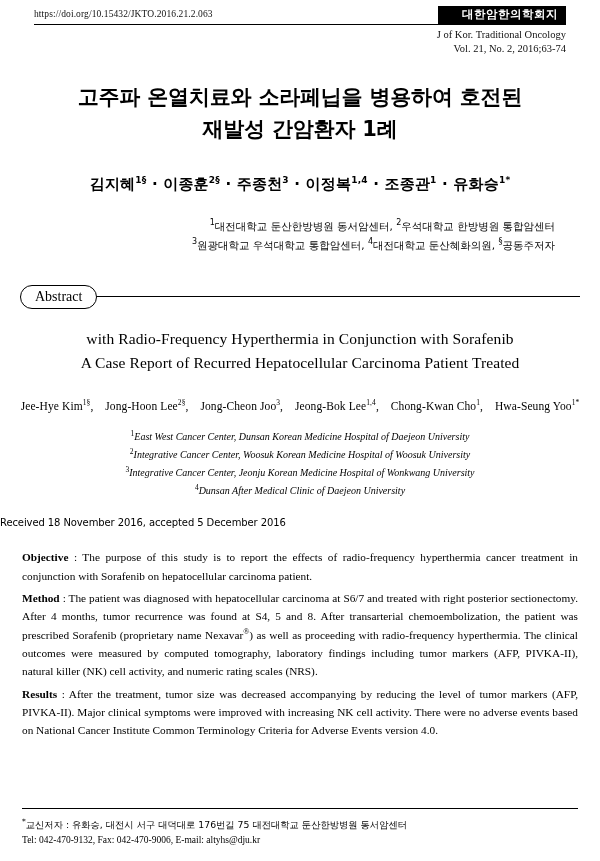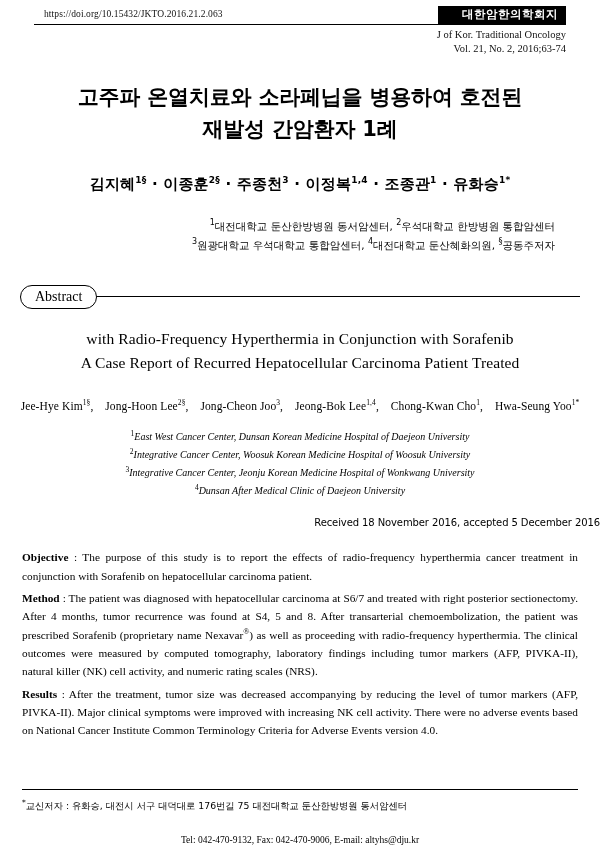--- a/index.html
+++ b/index.html
@@ -25,21 +25,21 @@
 
   
   .header {
     position: relative;
     height: 58px;
     padding: 10px 34px 0 34px;
     box-sizing: border-box;
   }
   .doi {
     position: absolute;
-    left: 44px;
+    left: 34px;
     top: 9px;
     font-family: "Liberation Serif", serif;
     font-size: 9.5px;
     letter-spacing: 0.1px;
     color: #111;
   }
   .journal-box {
     position: absolute;
     right: 34px;
     top: 4px;
@@ -178,21 +178,21 @@
   }
   .en-affil sup {
     font-size: 7.5px;
     vertical-align: super;
     font-style: normal;
   }
 
   
   .received {
     margin: 18px 0 0 0;
-    text-align: right;
+    text-align: left;
     font-family: "DejaVu Sans", sans-serif;
     font-size: 10px;
     letter-spacing: -0.1px;
   }
 
   
   .abs-body {
     margin: 20px 22px 0 22px;
     font-family: "Liberation Serif", serif;
     font-size: 11.3px;
@@ -227,22 +227,22 @@
     font-size: 9.3px;
     line-height: 1.5;
   }
   .footer-line1 sup {
     font-size: 7.5px;
     vertical-align: super;
   }
   .footer-line2 {
     font-family: "Liberation Serif", serif;
     font-size: 9.5px;
-    text-align: center;
-    margin-top: 20px;
+    text-align: left;
+    margin-top: 1px;
     line-height: 1.5;
   }
 </style>
 </head>
 <body>
 
 <div class="page">
 
   <div class="header">
     <div class="doi">https://doi.org/10.15432/JKTO.2016.21.2.063</div>

